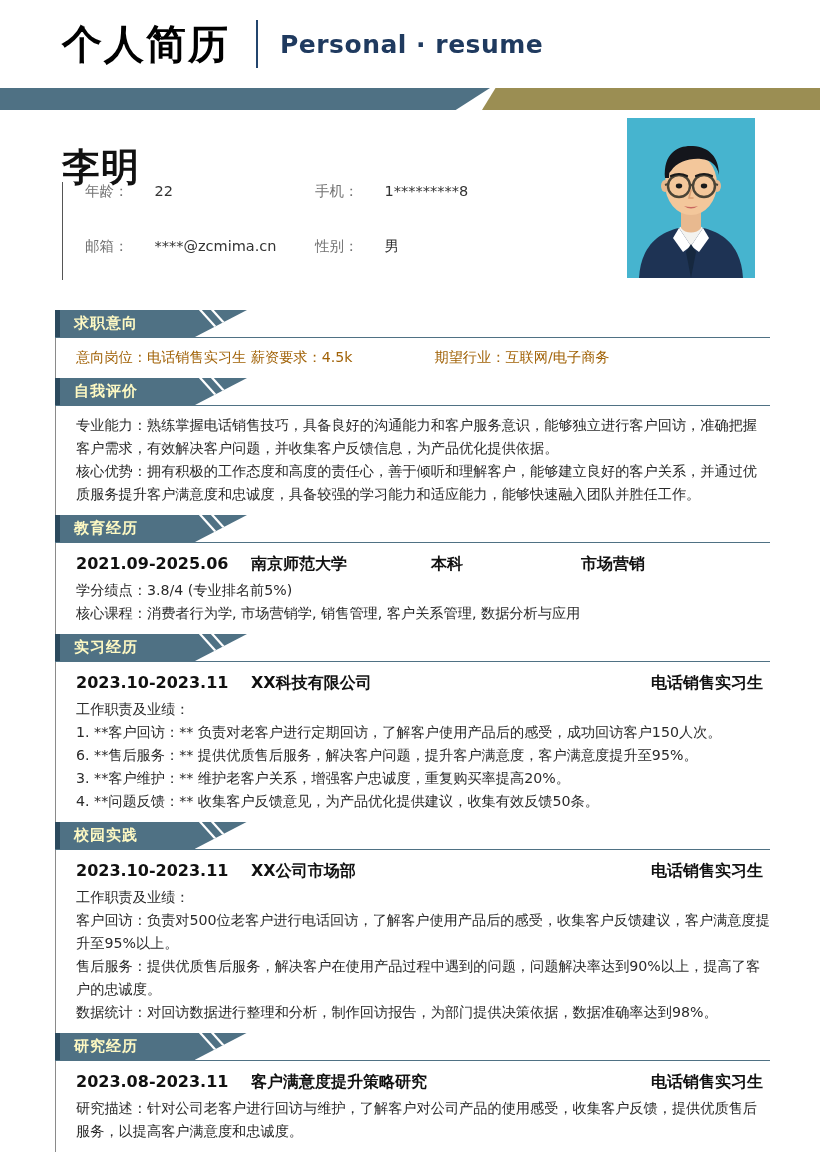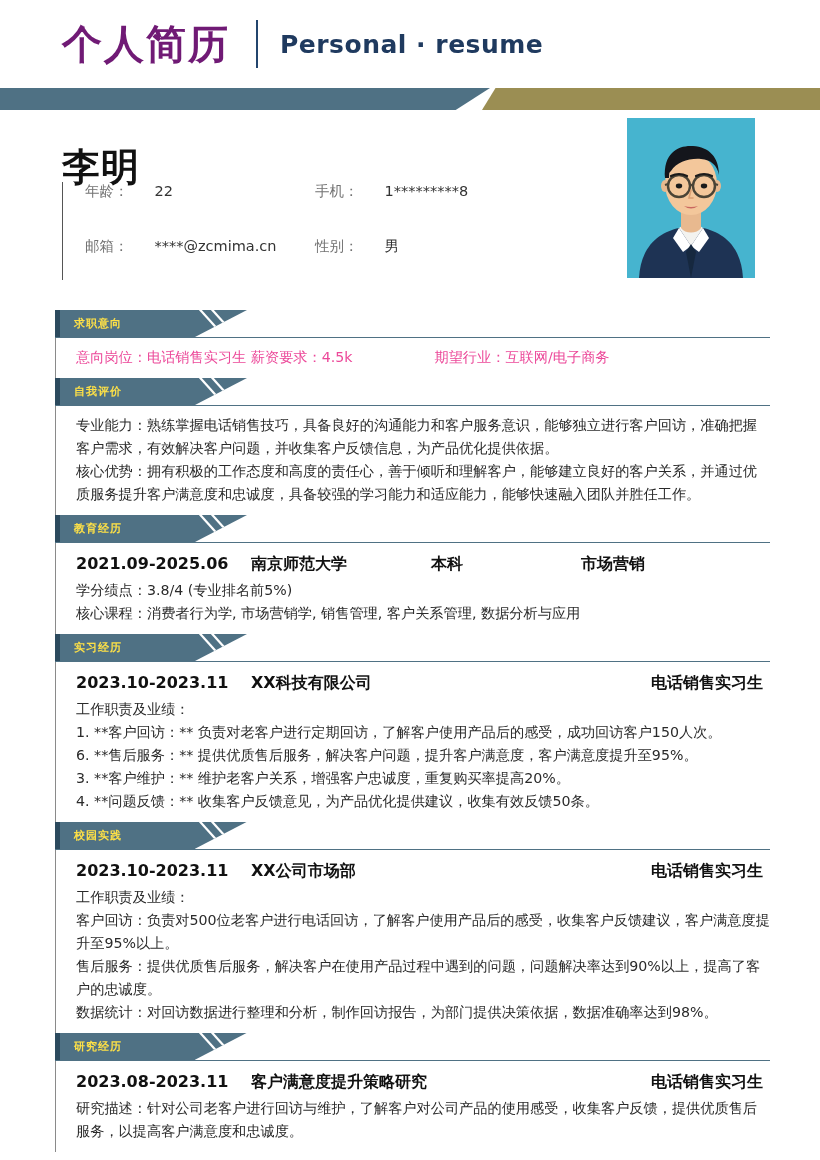--- a/index.html
+++ b/index.html
@@ -19,21 +19,21 @@
     position:relative;
     height:88px;
     display:flex;
     align-items:center;
     padding-left:62px;
     box-sizing:border-box;
   }
   .mast-cn{
     font-size:40px;
     font-weight:bold;
-    color:#701a75;
+    color:#000000;
     letter-spacing:2px;
     line-height:1;
     font-family:"DejaVu Sans","Liberation Sans",sans-serif;
   }
   .mast-divider{
     width:2px;
     height:48px;
     background:#23456d;
     margin:0 22px 0 26px;
   }
@@ -112,21 +112,21 @@
   .sec-bar{
     position:absolute;left:0;top:0;
     height:27px;width:140px;
     background:#4f7184;
     border-left:5px solid #2c4a5e;
     box-sizing:border-box;
     display:flex;align-items:center;
     padding-left:14px;
   }
   .sec-title{
-    color:#fde047;font-size:11px;font-weight:bold;letter-spacing:1px;
+    color:#fef9c3;font-size:15px;font-weight:bold;letter-spacing:1px;
   }
   .sec-slant{
     position:absolute;left:140px;top:0;
     height:27px;width:52px;
     background:#4f7184;
     clip-path:polygon(0 0,100% 0,0 100%);
   }
   .sec-slant::before,
   .sec-slant::after{
     content:"";position:absolute;top:0;height:27px;width:3px;background:#ffffff;
@@ -151,21 +151,21 @@
     line-height:1.62;
     color:#2a2a2a;
     flex:1 1 auto;
   }
   .para{margin:0;}
 
   
   .intent-row{
     display:flex;
     font-size:14.2px;
-    color:#ec4899;
+    color:#a16207;
   }
   .intent-a{white-space:nowrap;}
   .intent-b{white-space:nowrap;margin-left:82px;text-align:right;}
 
   
   .entry-head{
     display:flex;
     font-weight:bold;
     font-size:16px;
     color:#111;

